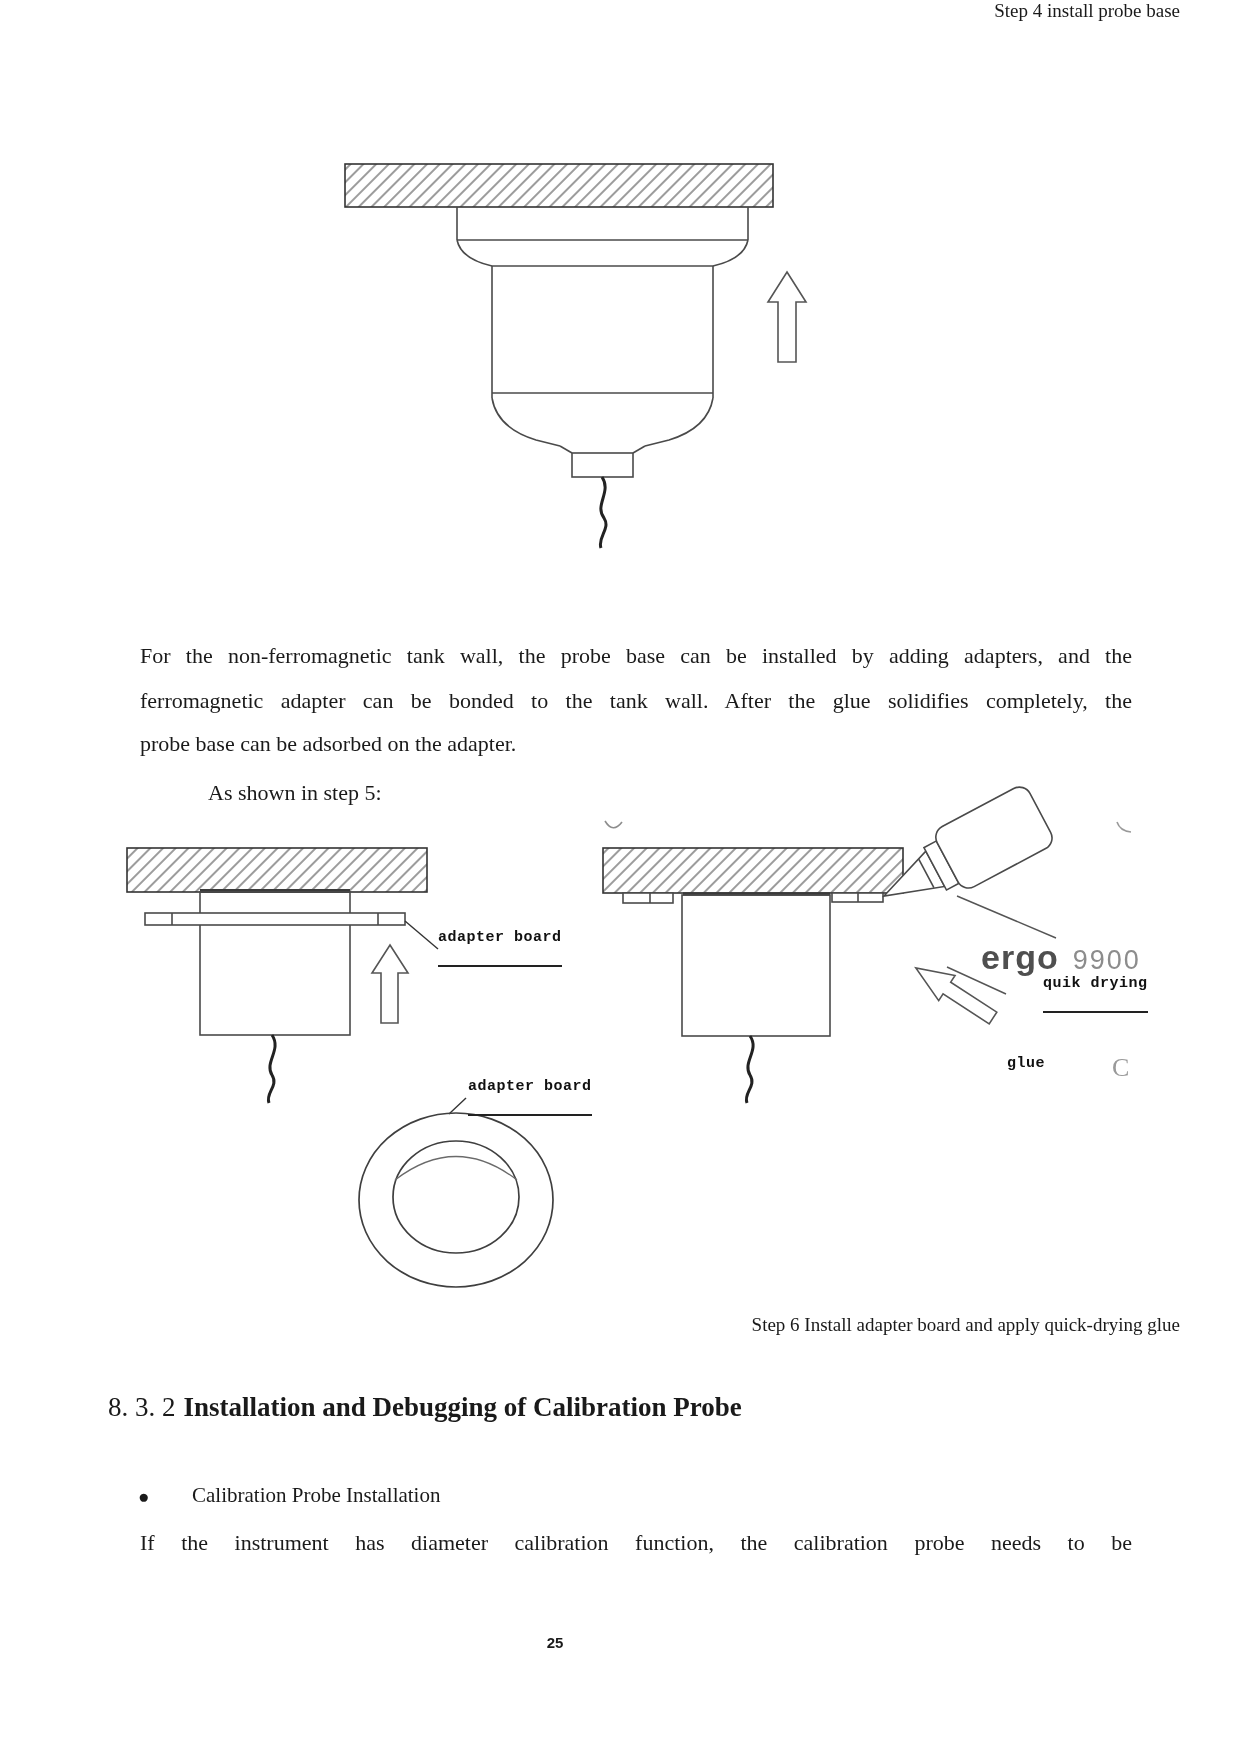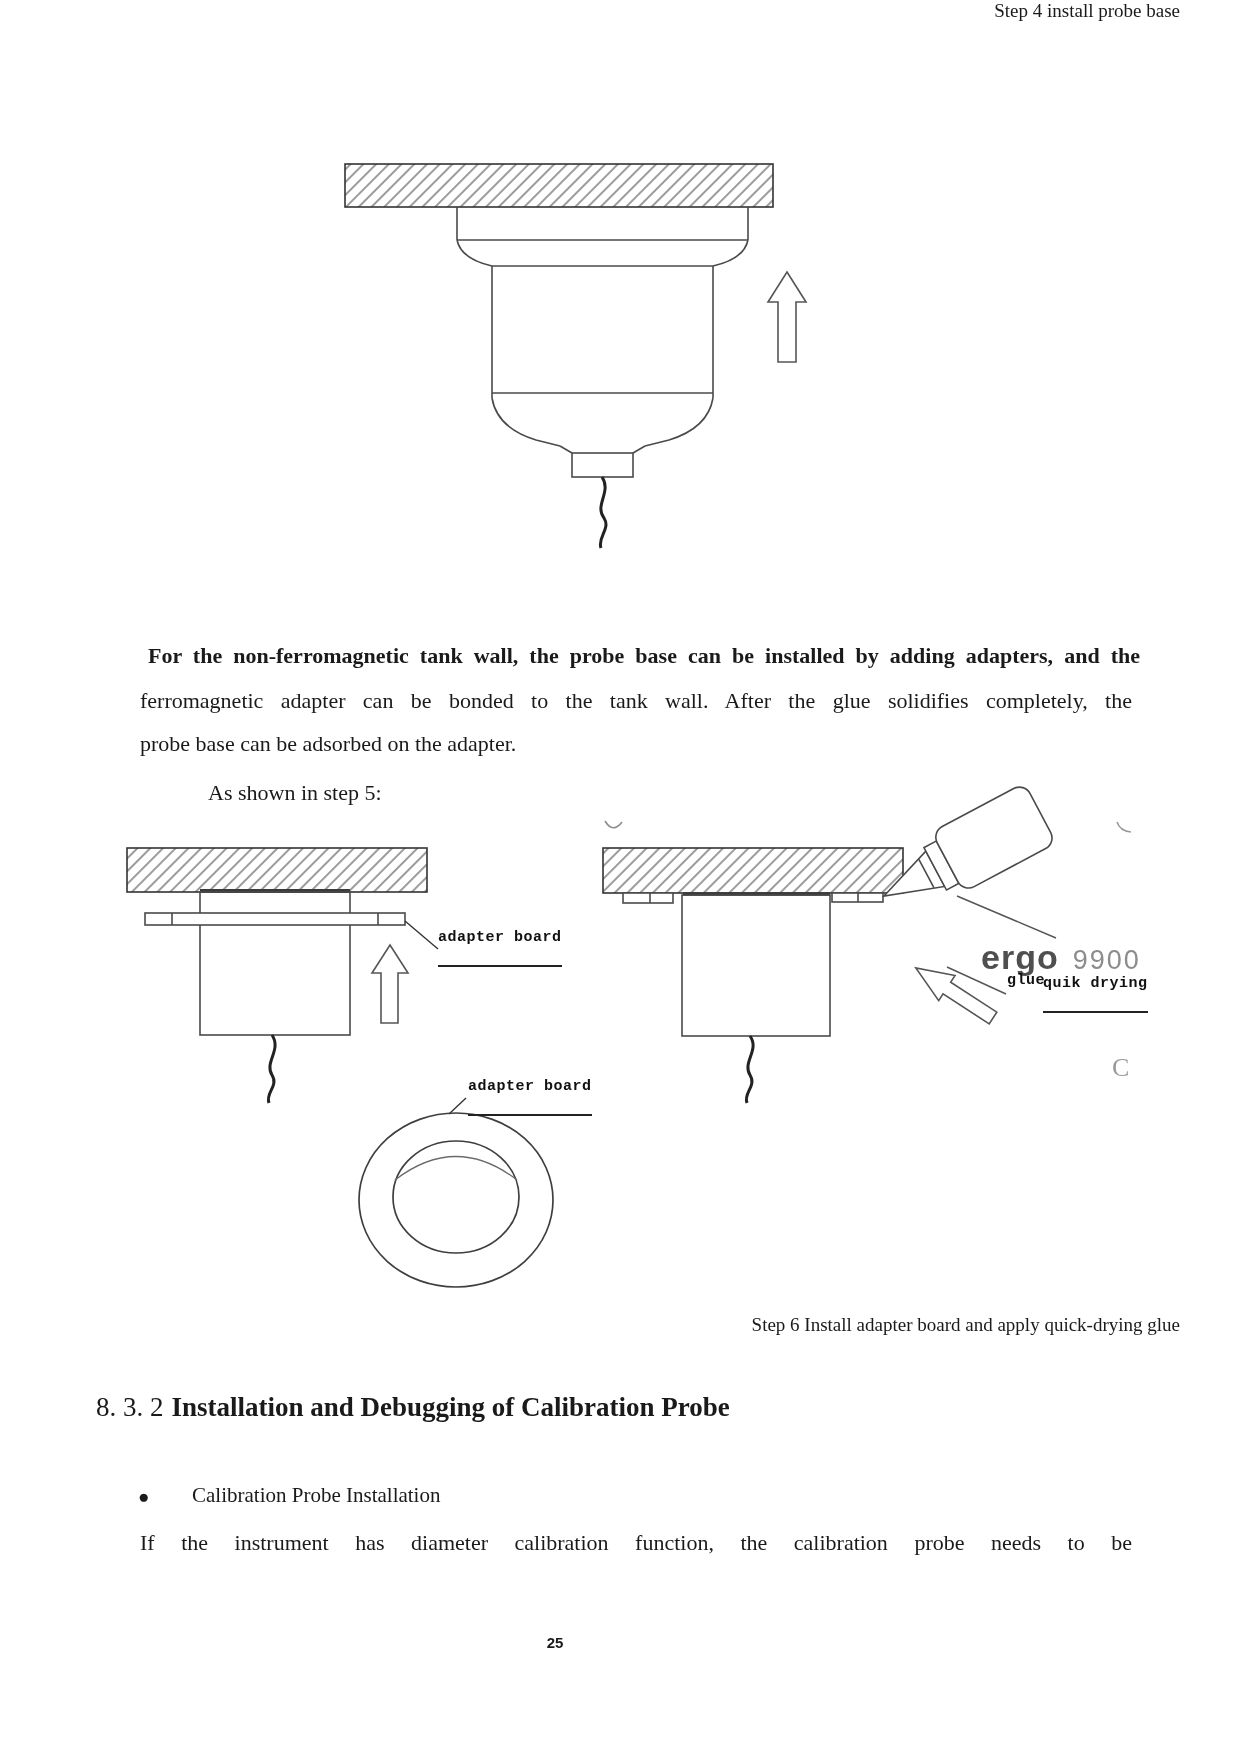--- a/index.html
+++ b/index.html
@@ -105,42 +105,42 @@
     <path d="M947,967 L1006,994" stroke="#555" stroke-width="1.4"></path>
 
     <g transform="translate(993,1018) rotate(-147)">
       <polygon points="0,-7 55,-7 55,-15 92,0 55,15 55,7 0,7" fill="#ffffff" stroke="#555"></polygon>
     </g>
   </g>
 </svg>
 
 <div class="abs caption" style="left:0;top:587;width:1180px;">Step 4 install probe base</div>
 
-<div class="abs bodytext just" style="left:148px;top:643px;width:992px;font-weight:bold;">For the non-ferromagnetic tank wall, the probe base can be installed by adding adapters, and the</div>
+<div class="abs bodytext just" style="left:140px;top:643px;width:992px;">For the non-ferromagnetic tank wall, the probe base can be installed by adding adapters, and the</div>
 <div class="abs bodytext just" style="left:140px;top:688px;width:992px;">ferromagnetic adapter can be bonded to the tank wall. After the glue solidifies completely, the</div>
 <div class="abs bodytext" style="left:140px;top:731px;">probe base can be adsorbed on the adapter.</div>
 
 <div class="abs bodytext" style="left:208px;top:780px;text-align:center;">As shown in step 5:</div>
 
 <div class="abs cad-label" style="left:438px;top:929px;">adapter board</div>
 
 <div class="abs cad-label" style="left:468px;top:1078px;">adapter board</div>
 
 <div class="abs" style="left:981px;top:938px;white-space:nowrap;">
   <span class="ergo-brand">ergo</span><span class="ergo-model">9900</span>
 </div>
 
 <div class="abs cad-label" style="left:1007px;top:975px;margin-left:36px;">quik drying</div>
-<div class="abs" style="left:1007px;top:972px;font-family:'Liberation Mono',monospace;font-weight:bold;font-size:15px;letter-spacing:0.5px;color:#111;">glue</div>
+<div class="abs" style="left:1007px;top:1055px;font-family:'Liberation Mono',monospace;font-weight:bold;font-size:15px;letter-spacing:0.5px;color:#111;">glue</div>
 
 <div class="abs stray" style="left:1112px;top:1053px;">C</div>
 
 <div class="abs caption" style="left:0;top:1314px;width:1180px;">Step 6 Install adapter board and apply quick-drying glue</div>
 
-<div class="abs" style="left:96px;top:1392px;white-space:nowrap;">
+<div class="abs" style="left:108px;top:1392px;white-space:nowrap;">
   <span class="heading-num">8. 3. 2</span><span class="heading-title">Installation and Debugging of Calibration Probe</span>
 </div>
 
 <div class="abs bullet-dot" style="left:138px;top:1486px;">●</div>
 <div class="abs" style="left:192px;top:1483px;font-size:21px;white-space:nowrap;">Calibration Probe Installation</div>
 
 <div class="abs bodytext just" style="left:140px;top:1530px;width:992px;">If the instrument has diameter calibration function, the calibration probe needs to be</div>
 
 <div class="abs" style="left:0;top:1634px;width:1110px;text-align:center;font-size:15px;font-weight:bold;font-family:'Liberation Sans',sans-serif;">25</div>
 

